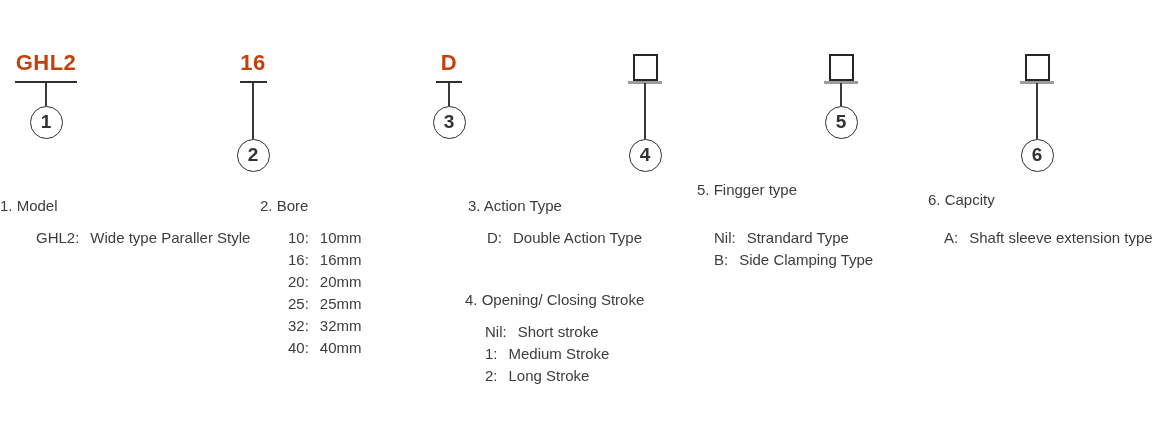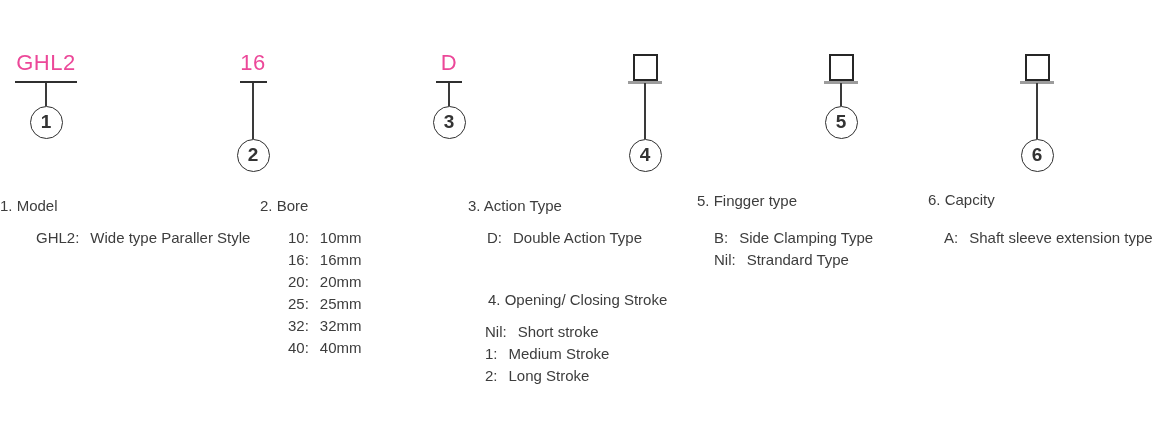--- a/index.html
+++ b/index.html
@@ -8,23 +8,23 @@
     width: 1167px;
     height: 436px;
     background: #ffffff;
     font-family: "Liberation Sans", sans-serif;
     color: #3d3d3d;
     overflow: hidden;
   }
   .abs { position: absolute; }
   .code-label {
     font-size: 22px;
-    font-weight: 400;
+    font-weight: 700;
     letter-spacing: 0.5px;
-    color: #ec4899;
+    color: #c2410c;
     transform: translateX(-50%);
     white-space: nowrap;
     line-height: 26px;
   }
   .underline-dark { background: #2f2f2f; height: 2px; }
   .underline-gray { background: #9c9c9c; height: 3px; }
   .stem { width: 2px; background: #3a3a3a; }
   .code-box {
     width: 25px;
     height: 27px;
@@ -113,29 +113,29 @@
         <div class="row"><span class="k">16:</span><span class="v">16mm</span></div>
         <div class="row"><span class="k">20:</span><span class="v">20mm</span></div>
         <div class="row"><span class="k">25:</span><span class="v">25mm</span></div>
         <div class="row"><span class="k">32:</span><span class="v">32mm</span></div>
         <div class="row"><span class="k">40:</span><span class="v">40mm</span></div>
       </div>
       <div class="sec-head abs" style="left: 468px; top: 197px;">3. Action Type</div>
       <div class="sec-items abs" style="left: 487px; top: 227px;">
         <div class="row"><span class="k">D:</span><span class="v">Double Action Type</span></div>
       </div>
-      <div class="sec-head abs" style="left: 488px; top: 291px;">4. Opening/ Closing Stroke</div>
+      <div class="sec-head abs" style="left: 465px; top: 291px;">4. Opening/ Closing Stroke</div>
       <div class="sec-items abs" style="left: 485px; top: 321px;">
         <div class="row"><span class="k">Nil:</span><span class="v">Short stroke</span></div>
         <div class="row"><span class="k">1:</span><span class="v">Medium Stroke</span></div>
         <div class="row"><span class="k">2:</span><span class="v">Long Stroke</span></div>
       </div>
-      <div class="sec-head abs" style="left: 697px; top: 192px;">5. Fingger type</div>
+      <div class="sec-head abs" style="left: 697px; top: 181px;">5. Fingger type</div>
       <div class="sec-items abs" style="left: 714px; top: 227px;">
+        <div class="row"><span class="k">Nil:</span><span class="v">Strandard Type</span></div>
         <div class="row"><span class="k">B:</span><span class="v">Side Clamping Type</span></div>
-        <div class="row"><span class="k">Nil:</span><span class="v">Strandard Type</span></div>
       </div>
       <div class="sec-head abs" style="left: 928px; top: 191px;">6. Capcity</div>
       <div class="sec-items abs" style="left: 944px; top: 227px;">
         <div class="row"><span class="k">A:</span><span class="v">Shaft sleeve extension type</span></div>
       </div>
     </div>
 </div>
 
 </body></html>

